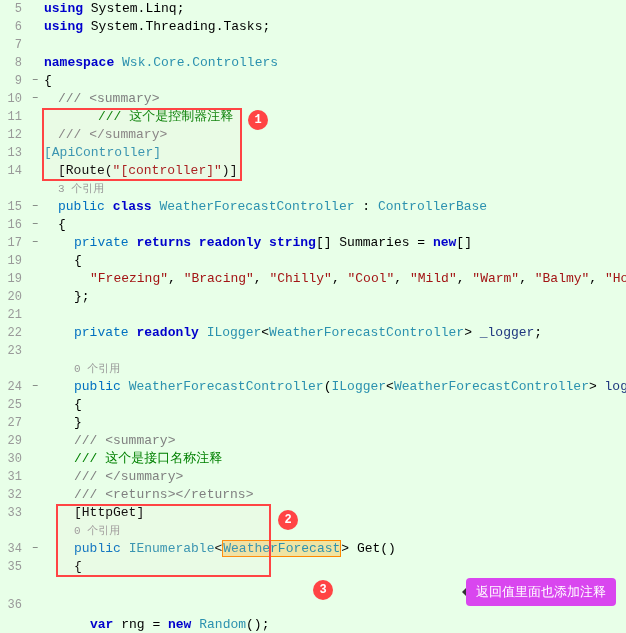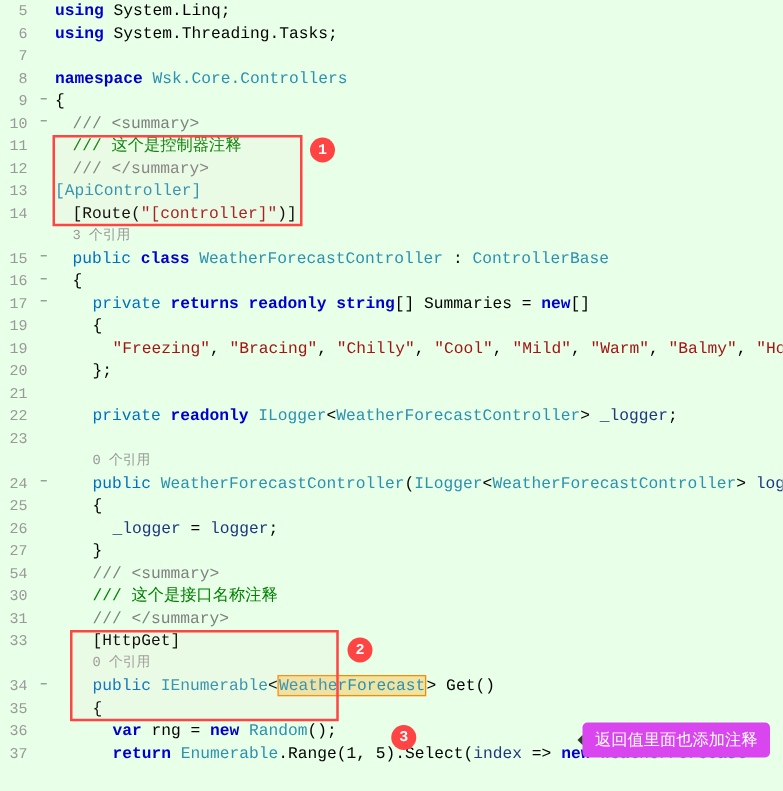--- a/index.html
+++ b/index.html
@@ -158,21 +158,21 @@
     <span class="line-num">10</span>
     <span class="fold-icon">−</span>
     <span class="code-text" style="padding-left:16px;">
       <span class="comment xml-tag">///</span> <span class="comment xml-tag">&lt;summary&gt;</span>
     </span>
   </div>
 
   <div class="line">
     <span class="line-num">11</span>
     <span class="fold-icon"></span>
-    <span class="code-text" style="padding-left:16px;">
+    <span class="code-text" style="padding-left:16px;margin-left:40px;">
       <span class="comment">/// <span style="color:#008000;">这个是控制器注释</span></span>
     </span>
   </div>
 
   <div class="line">
     <span class="line-num">12</span>
     <span class="fold-icon"></span>
     <span class="code-text" style="padding-left:16px;">
       <span class="comment xml-tag">///</span> <span class="comment xml-tag">&lt;/summary&gt;</span>
     </span>
@@ -275,37 +275,30 @@
       <span class="kw-pub">public</span> <span class="class-name">WeatherForecastController</span>(<span class="ilogger">ILogger</span>&lt;<span class="class-name">WeatherForecastController</span>&gt; <span class="param">logger</span>)
     </span>
   </div>
 
   <div class="line">
     <span class="line-num">25</span>
     <span class="fold-icon"></span>
     <span class="code-text" style="padding-left:32px;">{</span>
   </div>
 
-  <div class="line">
-    <span class="line-num">26</span>
-    <span class="fold-icon"></span>
-    <span class="code-text" style="padding-left:48px;">
-      <span class="param">_logger</span> = <span class="param">logger</span>;
-    </span>
-  </div>
 
   <div class="line">
     <span class="line-num">27</span>
     <span class="fold-icon"></span>
     <span class="code-text" style="padding-left:32px;">}</span>
   </div>
 
 
   <div class="line">
-    <span class="line-num">54</span>
+    <span class="line-num">29</span>
     <span class="fold-icon"></span>
     <span class="code-text" style="padding-left:32px;">
       <span class="comment xml-tag">///</span> <span class="comment xml-tag">&lt;summary&gt;</span>
     </span>
   </div>
 
   <div class="line">
     <span class="line-num">30</span>
     <span class="fold-icon"></span>
     <span class="code-text" style="padding-left:32px;">
@@ -314,20 +307,27 @@
   </div>
 
   <div class="line">
     <span class="line-num">31</span>
     <span class="fold-icon"></span>
     <span class="code-text" style="padding-left:32px;">
       <span class="comment xml-tag">///</span> <span class="comment xml-tag">&lt;/summary&gt;</span>
     </span>
   </div>
 
+  <div class="line">
+    <span class="line-num">32</span>
+    <span class="fold-icon"></span>
+    <span class="code-text" style="padding-left:32px;">
+      <span class="comment xml-tag">///</span> <span class="comment xml-tag">&lt;returns&gt;&lt;/returns&gt;</span>
+    </span>
+  </div>
 
   <div class="line">
     <span class="line-num">33</span>
     <span class="fold-icon"></span>
     <span class="code-text" style="padding-left:32px;">
       [HttpGet]
     </span>
   </div>
 
   <div class="line">
@@ -346,21 +346,21 @@
 
   <div class="line">
     <span class="line-num">35</span>
     <span class="fold-icon"></span>
     <span class="code-text" style="padding-left:32px;">{</span>
   </div>
 
   <div class="line">
     <span class="line-num">36</span>
     <span class="fold-icon"></span>
-    <span class="code-text" style="padding-left:48px;">
+    <span class="code-text" style="padding-left:48px;margin-top:40px;">
       <span class="kw">var</span> rng = <span class="kw">new</span> <span class="class-name">Random</span>();
     </span>
   </div>
 
   <div class="line">
     <span class="line-num">37</span>
     <span class="fold-icon"></span>
     <span class="code-text" style="padding-left:48px;">
       <span class="kw">return</span> <span class="ilogger">Enumerable</span>.Range(1, 5).Select(<span class="param">index</span> =&gt; <span class="kw">new</span> <span class="class-name">WeatherForecast</span>
     </span>

